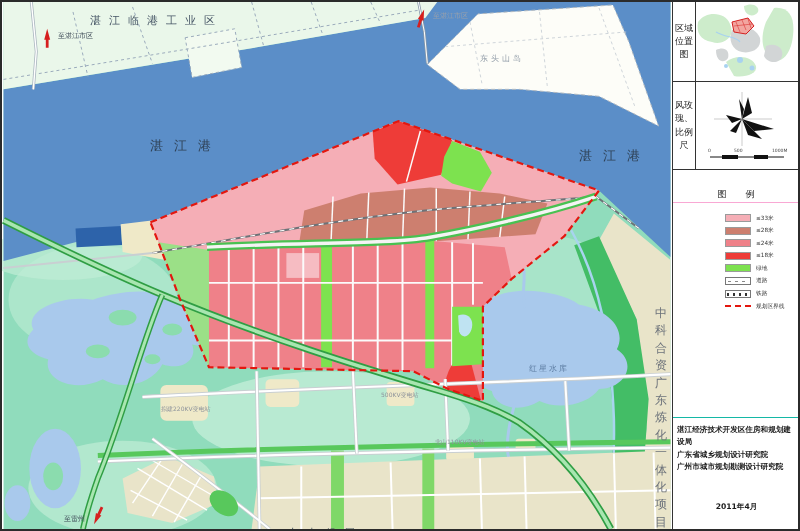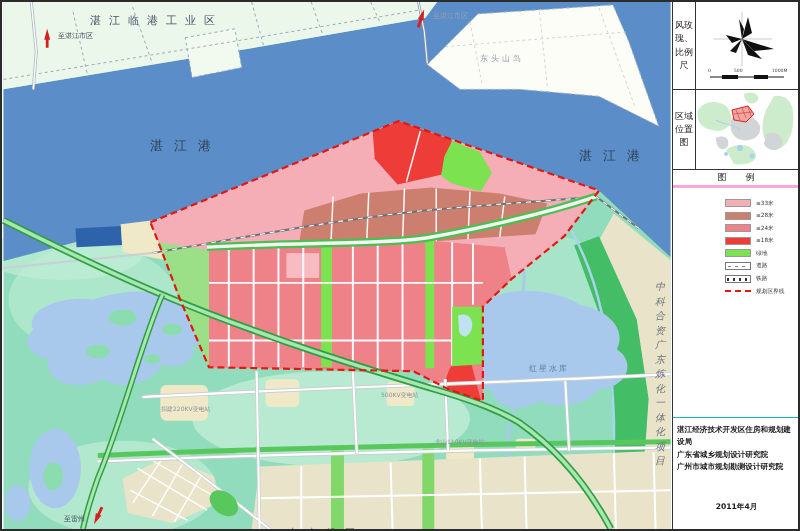--- a/index.html
+++ b/index.html
@@ -8,21 +8,21 @@
   #map{position:absolute;left:0;top:0;width:670px;height:527px;overflow:hidden;}
   #map svg{position:absolute;left:0;top:0;}
   .maplabel{position:absolute;pointer-events:none;white-space:nowrap;}
   .vtext{width:1em;word-break:break-all;line-height:1.45;text-align:center;white-space:normal;}
   
   #panel{position:absolute;left:670px;top:0;width:126px;height:527px;background:#fff;border-left:1px solid #333;display:flex;flex-direction:column;}
   .sec{display:flex;border-bottom:1px solid #333;}
   .vcol{width:22px;border-right:1px solid #333;display:flex;align-items:center;justify-content:center;font-size:9px;color:#222;}
   .sec1{height:87px;}
   .sec2{height:79px;}
-  .sechead{height:15px;border-bottom:3px solid #f9a8d4;display:flex;align-items:center;justify-content:center;font-size:9px;letter-spacing:8px;color:#222;text-indent:8px;}
+  .sechead{height:15px;border-bottom:1px solid #f9a8d4;display:flex;align-items:center;justify-content:center;font-size:9px;letter-spacing:8px;color:#222;text-indent:8px;margin-top:17px;}
   .legend{padding:11px 0 0 52px;}
   .lrow{display:flex;align-items:center;gap:5px;height:8px;margin-bottom:4.6px;}
   .swatch{width:26px;height:8px;border:1px solid #9a9a9a;box-sizing:border-box;}
   .lrow .ltext{font-size:6px;color:#333;transform:scale(.95);transform-origin:left center;}
   .sym{width:26px;height:8px;border:1px solid #777;box-sizing:border-box;background:#fff;position:relative;}
   .sym .dashline{position:absolute;left:2px;right:2px;top:3px;height:1px;background:repeating-linear-gradient(90deg,#888 0 3px,transparent 3px 7px);}
   .sym .railline{position:absolute;left:1px;right:1px;top:2px;height:3px;background:repeating-linear-gradient(90deg,#333 0 2.5px,#fff 2.5px 6px);}
   .dashred{width:26px;height:0;border-top:2px dashed var(--boundary);}
   .spacer{flex:1;}
   .attrib{border-top:1px solid #14b8a6;padding:6px 3px 16px 4px;font-size:7.6px;font-weight:700;color:#1c1c1c;line-height:1.6;}
@@ -234,54 +234,29 @@
       </g>
     </svg>
 
     <div class="maplabel" style="left:88px;top:11px;font-size:11px;letter-spacing:8px;color:#475666;">湛江临港工业区</div>
     <div class="maplabel" style="left:56px;top:29px;font-size:7px;color:#3e4a57;">至湛江市区</div>
     <div class="maplabel" style="left:431px;top:9px;font-size:7px;color:#97a0ad;">至湛江市区</div>
     <div class="maplabel" style="left:478px;top:51px;font-size:8px;letter-spacing:3px;color:#939ea9;">东头山岛</div>
     <div class="maplabel" style="left:148px;top:135px;font-size:13px;letter-spacing:11px;color:#2f4257;">湛江港</div>
     <div class="maplabel" style="left:577px;top:145px;font-size:13px;letter-spacing:11px;color:#2f4257;">湛江港</div>
     <div class="maplabel" style="left:527px;top:361px;font-size:8px;letter-spacing:2px;color:#5d7da2;">红星水库</div>
-    <div class="maplabel vtext" style="left:653px;top:278px;font-size:10px;color:#6d737b;font-style:italic;">中科合资广东炼化一体化项目</div>
+    <div class="maplabel vtext" style="left:653px;top:303px;font-size:12px;color:#6d737b;">中科合资广东炼化一体化项目</div>
     <div class="maplabel" style="left:286px;top:480px;font-size:10px;letter-spacing:9px;color:#46565f;margin-top:44px;">东山组团</div>
     <div class="maplabel" style="left:62px;top:512px;font-size:7px;color:#3e4a57;font-family:Liberation Serif, serif;">至雷州</div>
     <div class="maplabel" style="left:159px;top:403px;font-size:6px;color:#8d939b;">拟建220KV变电站</div>
     <div class="maplabel" style="left:379px;top:389px;font-size:6px;color:#8d939b;">500KV变电站</div>
     <div class="maplabel" style="left:433px;top:436px;font-size:6px;color:#8d939b;">北山110KV变电站</div>
   </div>
 
   <div id="panel">
-    <div class="sec sec1">
-      <div class="vcol vtext">风玫瑰、比例尺</div>
-      <svg width="103" height="86" viewBox="0 0 103 86">
-        <g stroke="#aaaaaa" stroke-width=".6">
-          <line x1="46" y1="10" x2="46" y2="64"></line>
-            <line x1="18" y1="37" x2="76" y2="37"></line>
-        </g>
-        <g fill="#111">
-          <polygon points="46,37 78,47 58,49"></polygon>
-          <polygon points="46,37 66,57 52,53"></polygon>
-          <polygon points="46,37 52,15 56,31"></polygon>
-          <polygon points="46,37 43,17 48,27"></polygon>
-          <polygon points="46,37 30,33 36,41"></polygon>
-          <polygon points="46,37 34,49 40,51"></polygon>
-        </g>
-        <g>
-          <line x1="14" y1="75" x2="88" y2="75" stroke="#111" stroke-width="1"></line>
-          <rect x="26" y="73" width="16" height="4" fill="#111"></rect>
-          <rect x="58" y="73" width="14" height="4" fill="#111"></rect>
-          <text x="12" y="70" font-size="4.5" fill="#444">0</text>
-          <text x="38" y="70" font-size="4.5" fill="#444">500</text>
-          <text x="76" y="70" font-size="4.5" fill="#444">1000M</text>
-        </g>
-      </svg>
-    </div>
     <div class="sec sec2">
       <div class="vcol vtext">区域位置图</div>
       <svg width="103" height="78" viewBox="0 0 103 78">
         <rect width="103" height="78" fill="#ffffff"></rect>
         <g fill="#cdeccb">
           <path d="M2,20 C10,8 30,10 34,22 C40,34 28,44 16,40 C4,38 0,30 2,20 Z"></path>
           <path d="M78,6 C96,4 100,20 96,40 C92,58 80,64 72,54 C64,44 66,30 70,20 Z"></path>
           <path d="M30,60 C40,52 56,54 60,64 C62,72 48,76 38,74 Z"></path>
           <path d="M48,4 C56,0 64,4 62,10 C58,16 48,14 48,4 Z"></path>
         </g>
@@ -297,20 +272,45 @@
         </g>
         <path d="M20,30 C30,36 40,34 44,40" stroke="#a8d2f0" stroke-width="1.2" fill="none"></path>
         <g>
           <polygon points="36,20 52,16 58,24 50,32 38,30" fill="#f2a6a0" stroke="#d42020" stroke-width="1"></polygon>
           <g stroke="#d42020" stroke-width=".5">
             <line x1="40" y1="20" x2="44" y2="30"></line>
               <line x1="46" y1="18" x2="50" y2="28"></line>
             <line x1="52" y1="17" x2="55" y2="26"></line>
               <line x1="38" y1="24" x2="56" y2="22"></line>
           </g>
+        </g>
+      </svg>
+    </div>
+    <div class="sec sec1">
+      <div class="vcol vtext">风玫瑰、比例尺</div>
+      <svg width="103" height="86" viewBox="0 0 103 86">
+        <g stroke="#aaaaaa" stroke-width=".6">
+          <line x1="46" y1="10" x2="46" y2="64"></line>
+            <line x1="18" y1="37" x2="76" y2="37"></line>
+        </g>
+        <g fill="#111">
+          <polygon points="46,37 78,47 58,49"></polygon>
+          <polygon points="46,37 66,57 52,53"></polygon>
+          <polygon points="46,37 52,15 56,31"></polygon>
+          <polygon points="46,37 43,17 48,27"></polygon>
+          <polygon points="46,37 30,33 36,41"></polygon>
+          <polygon points="46,37 34,49 40,51"></polygon>
+        </g>
+        <g>
+          <line x1="14" y1="75" x2="88" y2="75" stroke="#111" stroke-width="1"></line>
+          <rect x="26" y="73" width="16" height="4" fill="#111"></rect>
+          <rect x="58" y="73" width="14" height="4" fill="#111"></rect>
+          <text x="12" y="70" font-size="4.5" fill="#444">0</text>
+          <text x="38" y="70" font-size="4.5" fill="#444">500</text>
+          <text x="76" y="70" font-size="4.5" fill="#444">1000M</text>
         </g>
       </svg>
     </div>
     <div class="sechead">图 例</div>
     <div class="legend">
       <div class="lrow">
           <span class="swatch" style="background: rgb(245, 174, 182);"></span>
           <span class="ltext">≤33米</span>
         </div>
       <div class="lrow">

